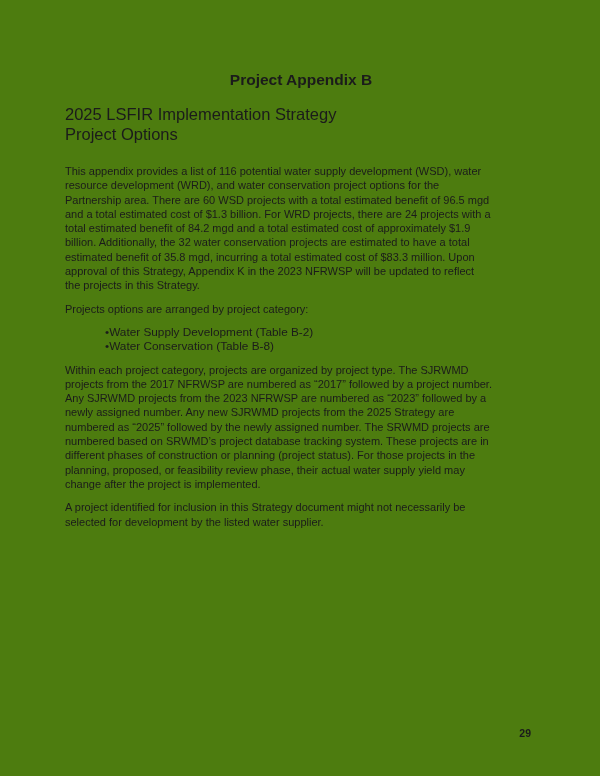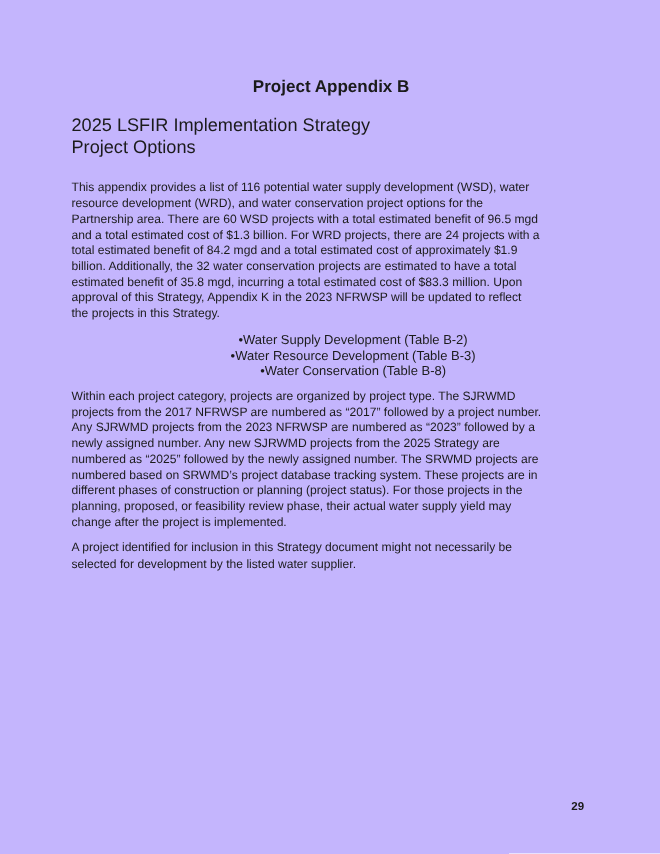--- a/index.html
+++ b/index.html
@@ -1,21 +1,21 @@
 <!DOCTYPE html>
 <html><head>
 <meta charset="utf-8">
 <style>
   * { margin: 0; padding: 0; box-sizing: border-box; }
   html, body { background: #ffffff; }
   .page {
     position: relative;
     width: 600px;
     height: 776px;
-    background: #c4b5fd;
+    background: #4d7c0f;
     font-family: "Liberation Sans", "DejaVu Sans", sans-serif;
     color: #1b1b1b;
     overflow: hidden;
   }
   .content { padding: 70px 63px 0 65px; }
   .doc-title {
     font-size: 15.5px;
     font-weight: bold;
     text-align: center;
     line-height: 19px;
@@ -34,21 +34,20 @@
     white-space: pre-line;
     margin-top: 9px;
   }
   .para.first { margin-top: 20px; }
   .cat-list {
     list-style: none;
     margin-top: 9px;
     padding-left: 40px;
     font-size: 11.8px;
     line-height: 14.3px;
-    text-align: center;
   }
   .cat-list li::before { content: "\2022 "; }
   .footer-page-num {
     position: absolute;
     top: 727px;
     right: 69px;
     font-size: 10.5px;
     line-height: 12px;
     font-weight: bold;
   }
@@ -75,24 +74,24 @@
     <p class="para first">This appendix provides a list of 116 potential water supply development (WSD), water
 resource development (WRD), and water conservation project options for the
 Partnership area. There are 60 WSD projects with a total estimated benefit of 96.5 mgd
 and a total estimated cost of $1.3 billion. For WRD projects, there are 24 projects with a
 total estimated benefit of 84.2 mgd and a total estimated cost of approximately $1.9
 billion. Additionally, the 32 water conservation projects are estimated to have a total
 estimated benefit of 35.8 mgd, incurring a total estimated cost of $83.3 million. Upon
 approval of this Strategy, Appendix K in the 2023 NFRWSP will be updated to reflect
 the projects in this Strategy.</p>
 
+    <p class="para">Projects options are arranged by project category:</p>
 
     <ul class="cat-list">
         <li>Water Supply Development (Table B-2)</li>
-        <li>Water Resource Development (Table B-3)</li>
         <li>Water Conservation (Table B-8)</li>
       </ul>
 
     <p class="para">Within each project category, projects are organized by project type. The SJRWMD
 projects from the 2017 NFRWSP are numbered as “2017” followed by a project number.
 Any SJRWMD projects from the 2023 NFRWSP are numbered as “2023” followed by a
 newly assigned number. Any new SJRWMD projects from the 2025 Strategy are
 numbered as “2025” followed by the newly assigned number. The SRWMD projects are
 numbered based on SRWMD’s project database tracking system. These projects are in
 different phases of construction or planning (project status). For those projects in the

